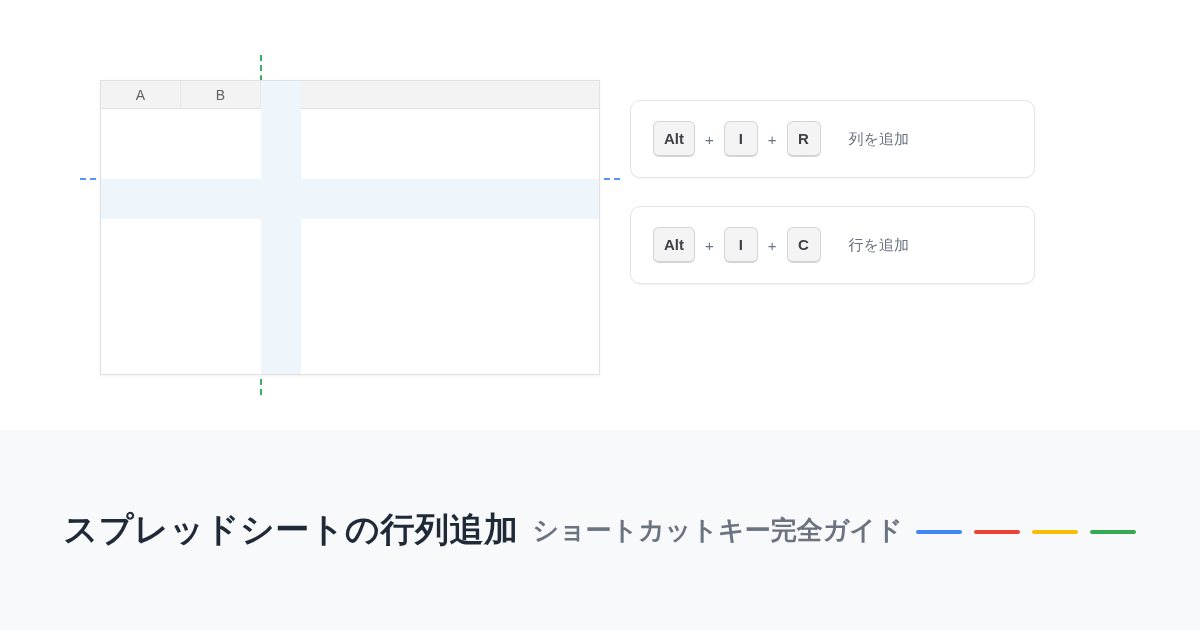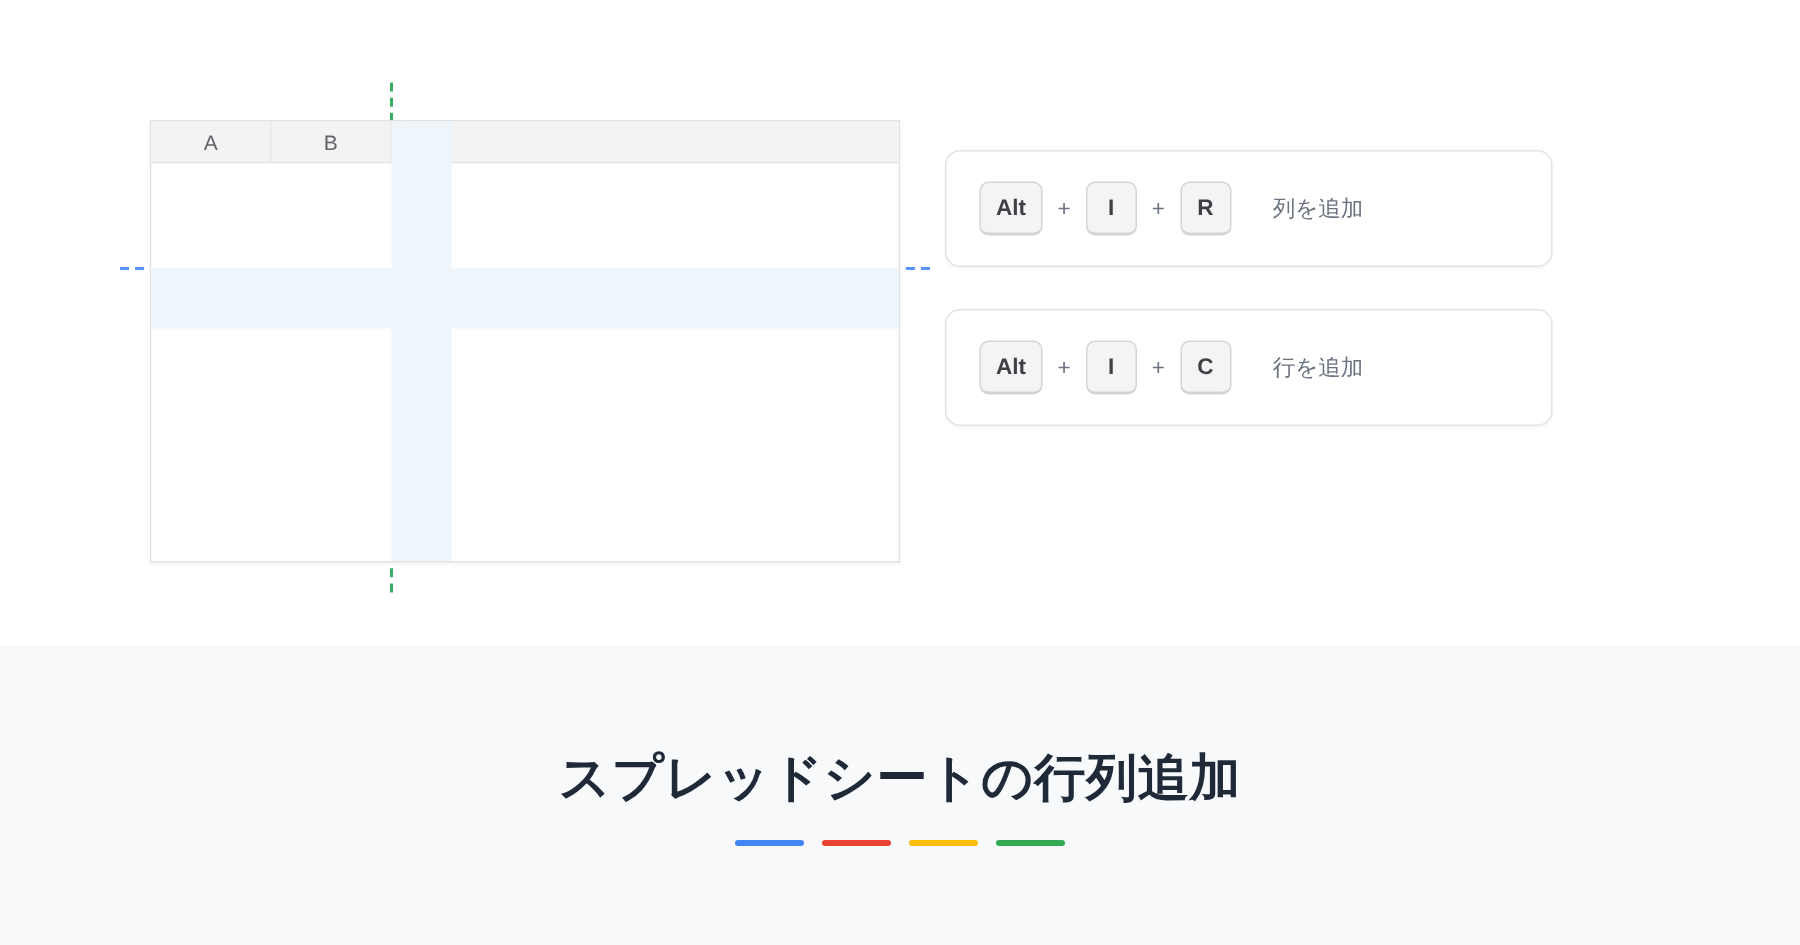--- a/index.html
+++ b/index.html
@@ -131,21 +131,20 @@
     color: #6b7280;
     margin-left: 14px;
   }
 
   
   .lower {
     width: 100%;
     height: 200px;
     background: #f8f9fb;
     display: flex;
-    flex-direction: column;
     align-items: center;
     justify-content: center;
     gap: 14px;
   }
   .title {
     font-size: 34px;
     font-weight: 800;
     color: #1f2937;
     letter-spacing: 0.5px;
   }
@@ -211,19 +210,20 @@
         <kbd>C</kbd>
       </div>
       <span class="card-label">行を追加</span>
     </div>
 
   </div>
 </div>
 
 <div class="lower">
   <div class="title">スプレッドシートの行列追加</div>
+  <div class="subtitle">ショートカットキー完全ガイド</div>
   <div class="underline-bars">
     <div class="bar blue"></div>
     <div class="bar red"></div>
     <div class="bar yellow"></div>
     <div class="bar green"></div>
   </div>
 </div>
 
 </body></html>

